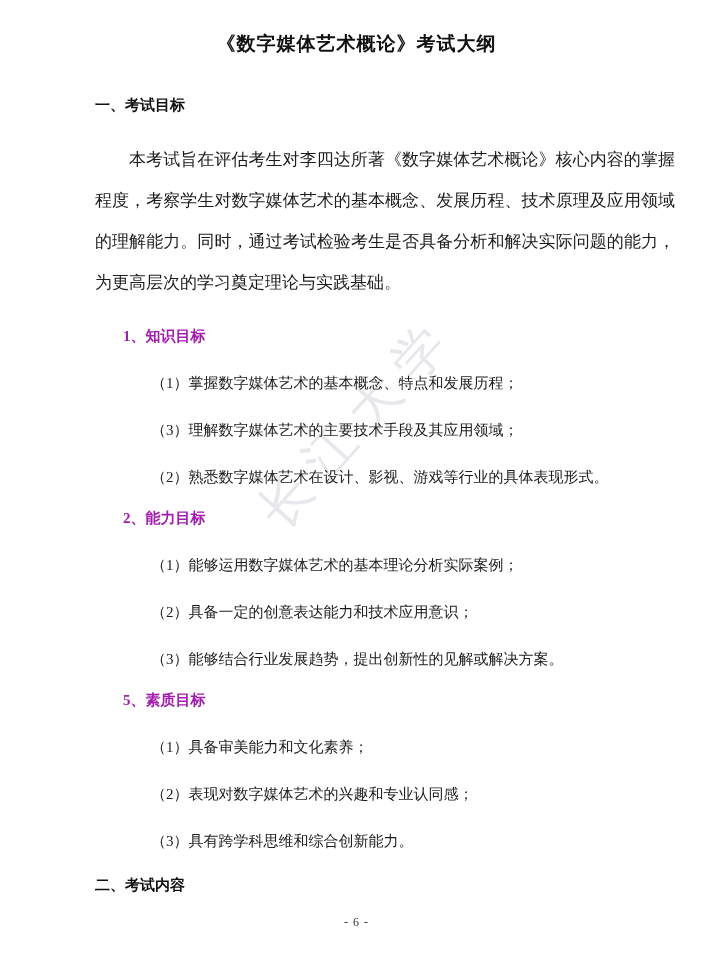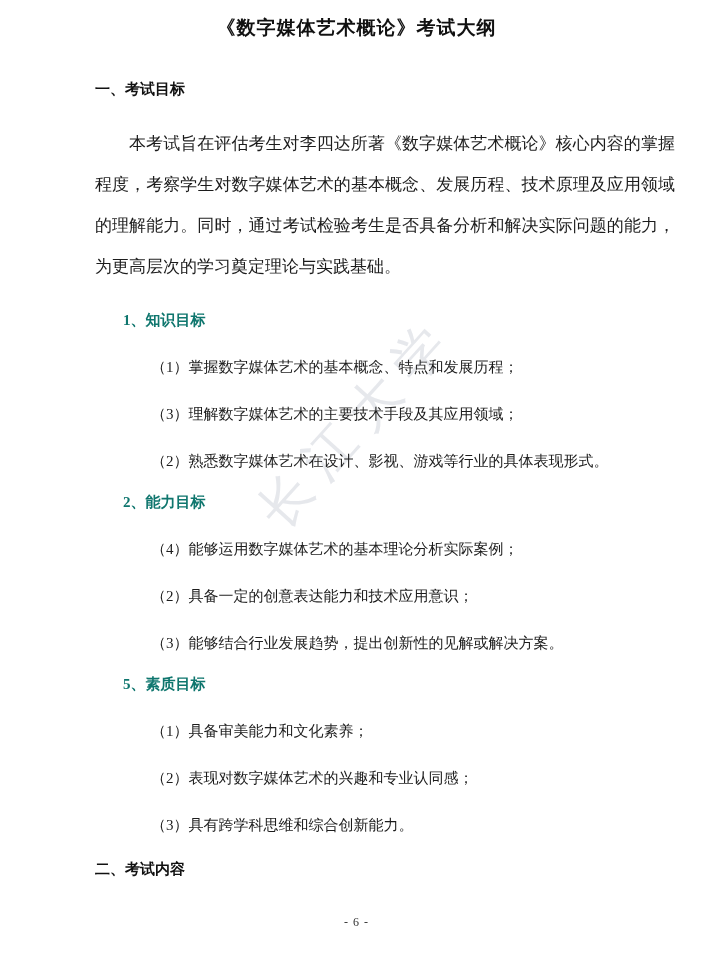--- a/index.html
+++ b/index.html
@@ -24,21 +24,21 @@
     transform-origin: left top;
     font-size: 52px;
     letter-spacing: 14px;
     color: #c9cdd6;
     opacity: 0.45;
     white-space: nowrap;
     pointer-events: none;
     user-select: none;
   }
   .title {
-    margin: 0;
+    margin: 16px;
     padding-top: 15px;
     text-align: center;
     font-size: 19px;
     font-weight: bold;
     letter-spacing: 1px;
     color: #111111;
   }
   .content {
     position: relative;
     padding: 0 38px 0 95px;
@@ -56,21 +56,21 @@
     line-height: 41px;
     text-align: justify;
     text-indent: 2em;
     color: #1c1c1c;
   }
   .h-level2 {
     margin: 25px 0 0 28px;
     font-size: 15px;
     font-weight: bold;
     line-height: 16px;
-    color: #0f766e;
+    color: #a21caf;
   }
   .item {
     margin: 31px 0 0 56px;
     font-size: 15px;
     line-height: 16px;
     color: #1c1c1c;
   }
   .h-level1.second {
     margin-top: 26px;
   }
@@ -99,21 +99,21 @@
     <div class="h-level1">一、考试目标</div>
 
     <p class="para">本考试旨在评估考生对李四达所著《数字媒体艺术概论》核心内容的掌握程度，考察学生对数字媒体艺术的基本概念、发展历程、技术原理及应用领域的理解能力。同时，通过考试检验考生是否具备分析和解决实际问题的能力，为更高层次的学习奠定理论与实践基础。</p>
 
     <div class="h-level2">1、知识目标</div>
     <div class="item">（1）掌握数字媒体艺术的基本概念、特点和发展历程；</div>
     <div class="item">（3）理解数字媒体艺术的主要技术手段及其应用领域；</div>
     <div class="item">（2）熟悉数字媒体艺术在设计、影视、游戏等行业的具体表现形式。</div>
 
     <div class="h-level2">2、能力目标</div>
-    <div class="item">（4）能够运用数字媒体艺术的基本理论分析实际案例；</div>
+    <div class="item">（1）能够运用数字媒体艺术的基本理论分析实际案例；</div>
     <div class="item">（2）具备一定的创意表达能力和技术应用意识；</div>
     <div class="item">（3）能够结合行业发展趋势，提出创新性的见解或解决方案。</div>
 
     <div class="h-level2">5、素质目标</div>
     <div class="item">（1）具备审美能力和文化素养；</div>
     <div class="item">（2）表现对数字媒体艺术的兴趣和专业认同感；</div>
     <div class="item">（3）具有跨学科思维和综合创新能力。</div>
 
     <div class="h-level1 second">二、考试内容</div>
 

